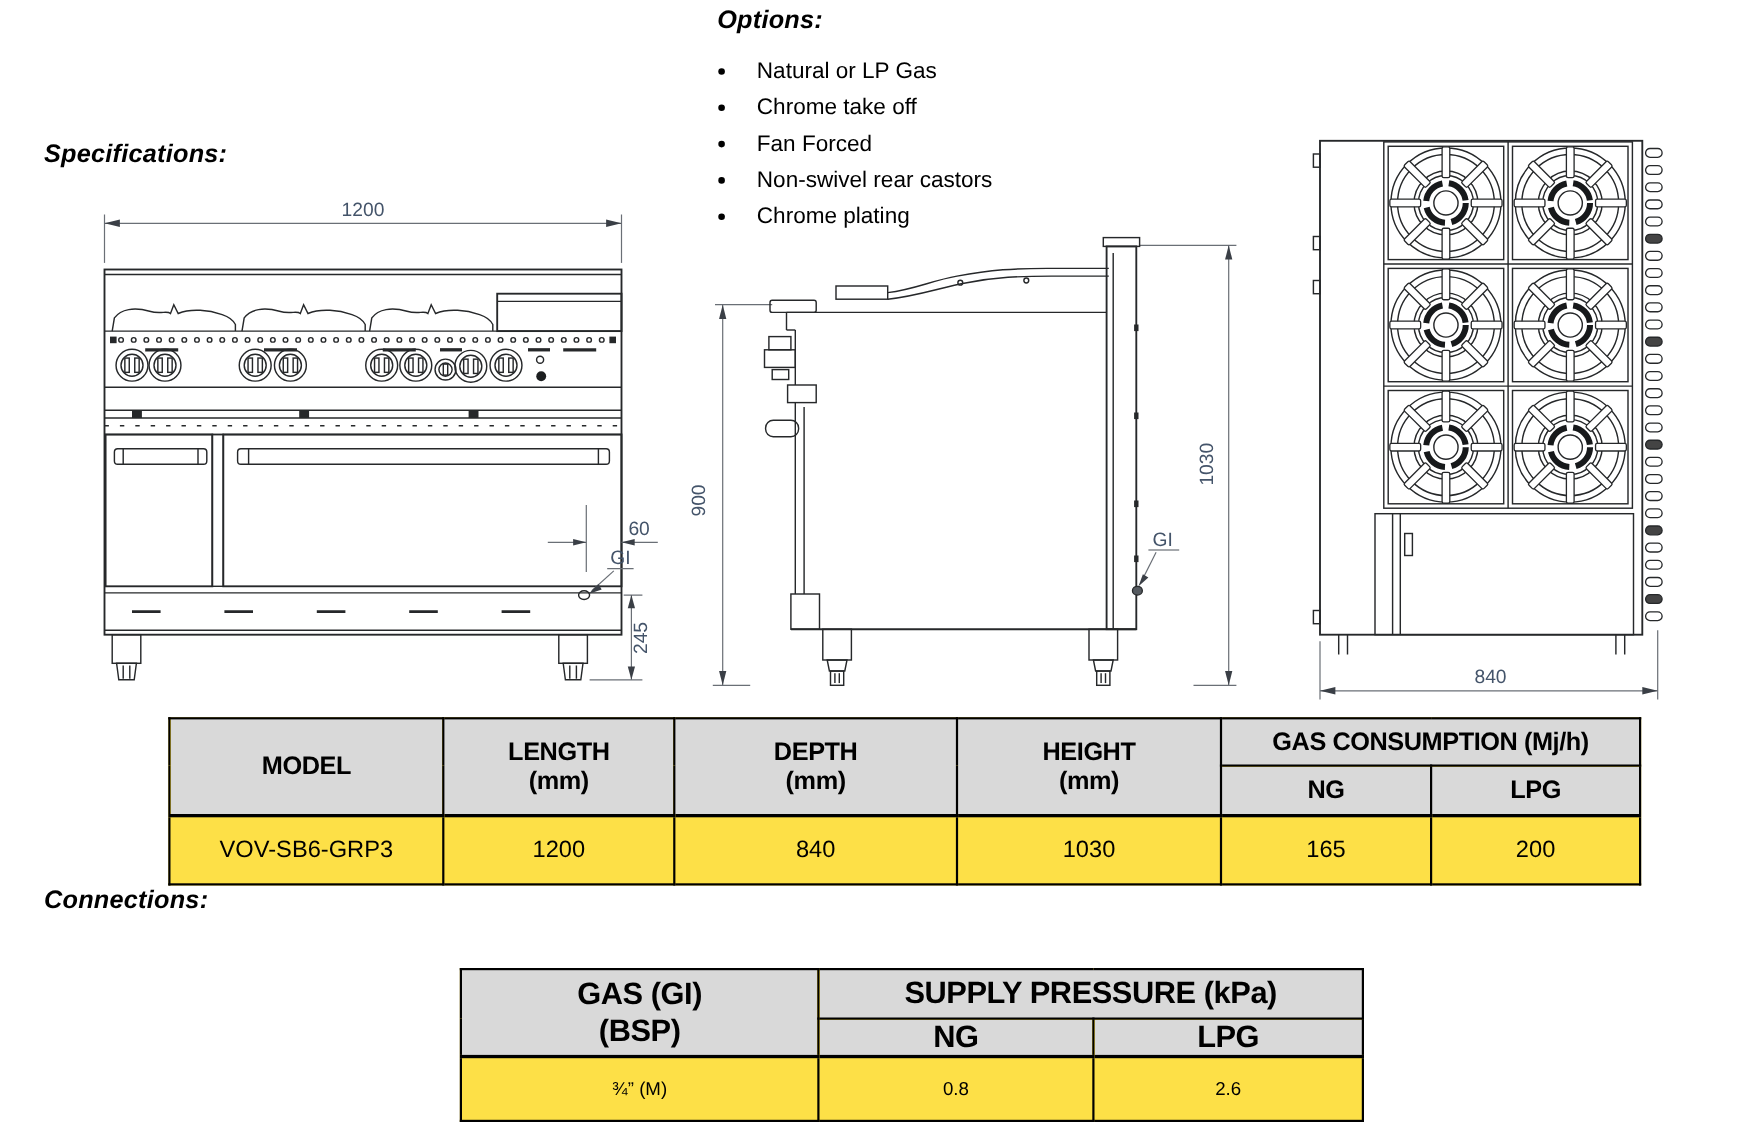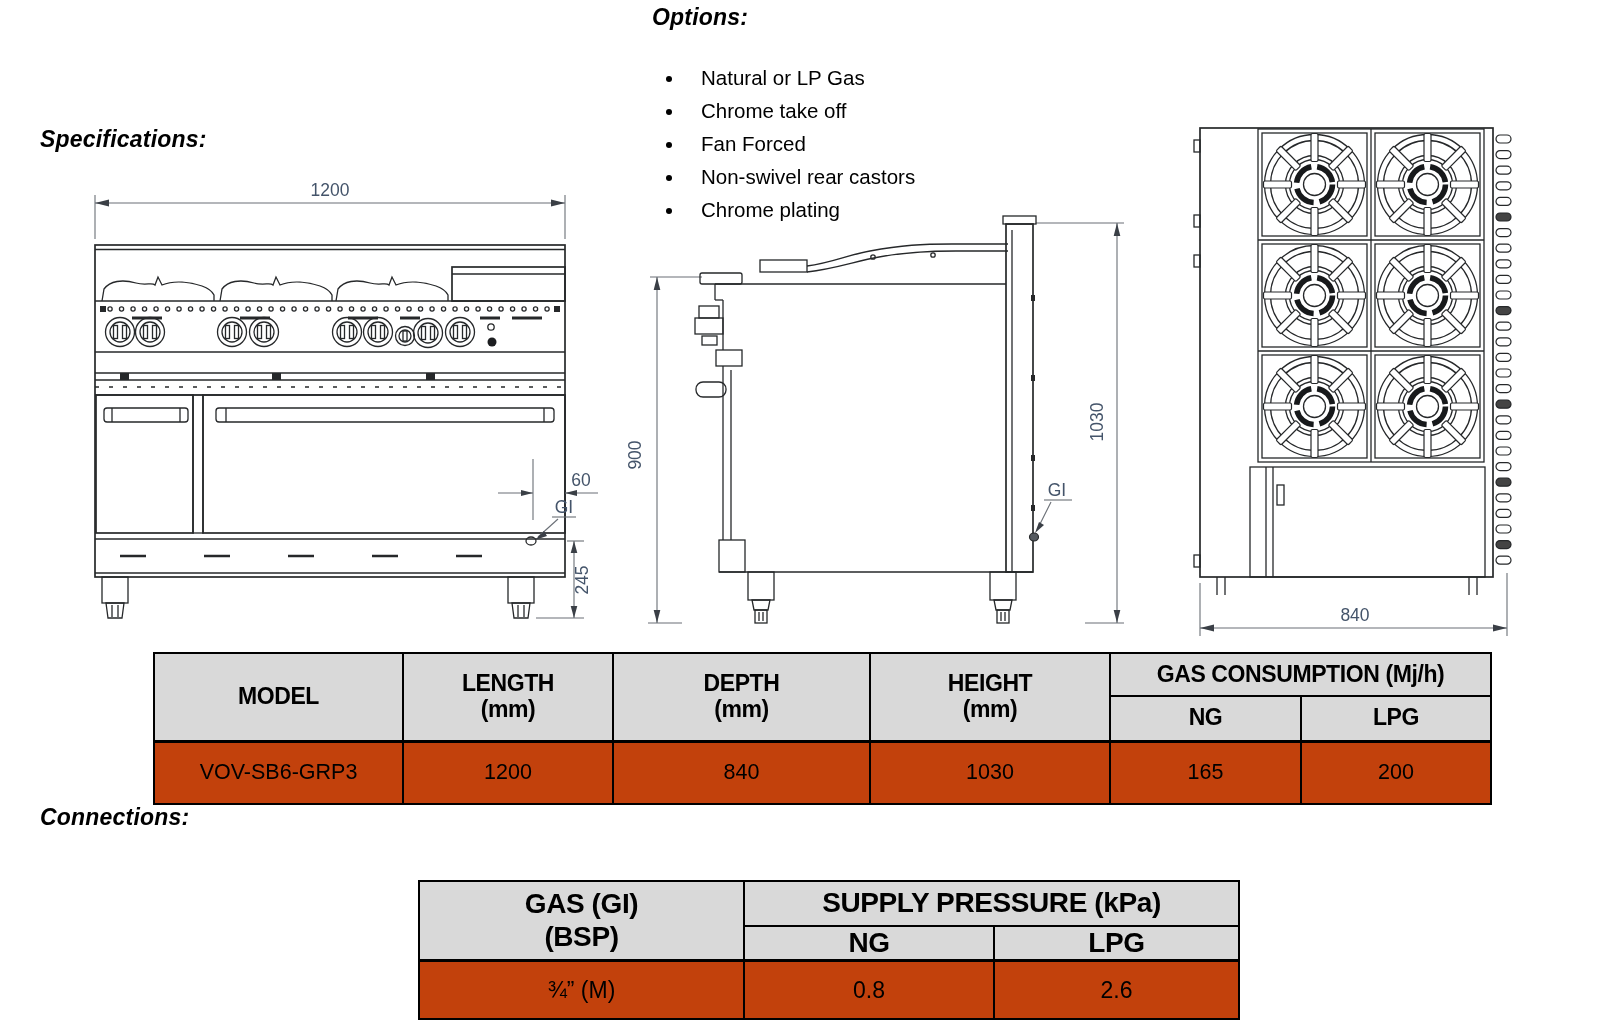--- a/index.html
+++ b/index.html
@@ -2,44 +2,44 @@
 <html style="--dim-text: #44546a; --table-header-bg: #d9d9d9; --line: #26282a;"><head>
 <meta charset="utf-8">
 <style>
   html,body{margin:0;padding:0;background:#ffffff;}
   .page{position:relative;width:1600px;height:1034px;background:#fff;overflow:hidden;
         font-family:"Liberation Sans",sans-serif;color:#000;}
   .heading{position:absolute;font-weight:bold;font-size:23px;letter-spacing:0.2px;font-style:italic;}
   #spec-heading{left:40px;top:126px;}
   #options-heading{left:652px;top:4px;}
   #connections-heading{left:40px;top:804px;text-align:center;}
-  .options-list{position:absolute;left:650px;top:48px;margin:13px;padding-left:22px;
+  .options-list{position:absolute;left:650px;top:48px;margin:0;padding-left:22px;
                 list-style:disc;font-size:20.5px;line-height:33px;}
   .options-list li{padding-left:16px;}
   .drawing{position:absolute;}
   #front-view{left:60px;top:175px;}
   #side-view{left:620px;top:200px;}
   #top-view{left:1165px;top:115px;}
   
   .ln{stroke:#26282a;fill:none;stroke-width:1.3px;}
   .ln2{stroke:#26282a;fill:none;stroke-width:1.7px;}
   .dim{stroke:#6a6f76;fill:none;stroke-width:1.1px;}
   .arr{fill:#3a3f46;stroke:none;}
   .dimtxt{fill:var(--dim-text,#44546a);font-size:17.5px;font-family:"Liberation Sans",sans-serif;}
   
-  table{border-collapse:collapse;table-layout:fixed;position:absolute;background:#c2410c;}
+  table{border-collapse:collapse;table-layout:fixed;position:absolute;background:#fde047;}
   td,th{border:2px solid #000;text-align:center;vertical-align:middle;padding:0;overflow:hidden;}
   th{background:var(--table-header-bg,#d9d9d9);font-weight:bold;letter-spacing:-0.4px;}
   #spec-table{left:153px;top:652px;width:1337px;}
   #spec-table th{font-size:23px;line-height:1.12;}
   #spec-table td{font-size:21.5px;}
   #spec-table tr.data-row td{border-top:3px solid #000;height:60px;margin-left:46px;}
   #connections-table{left:418px;top:880px;width:820px;}
   #connections-table th{font-size:28px;line-height:1.15;}
-  #connections-table td{font-size:23px;margin-top:13px;}
+  #connections-table td{font-size:17px;margin-top:13px;}
   #connections-table tr.data-row td{border-top:3px solid #000;height:56px;}
   .sub{display:block;}
 </style>
 </head>
 <body>
 
 <div class="page">
 
   <div class="heading" id="spec-heading">Specifications:</div>
   <div class="heading" id="options-heading">Options:</div>

